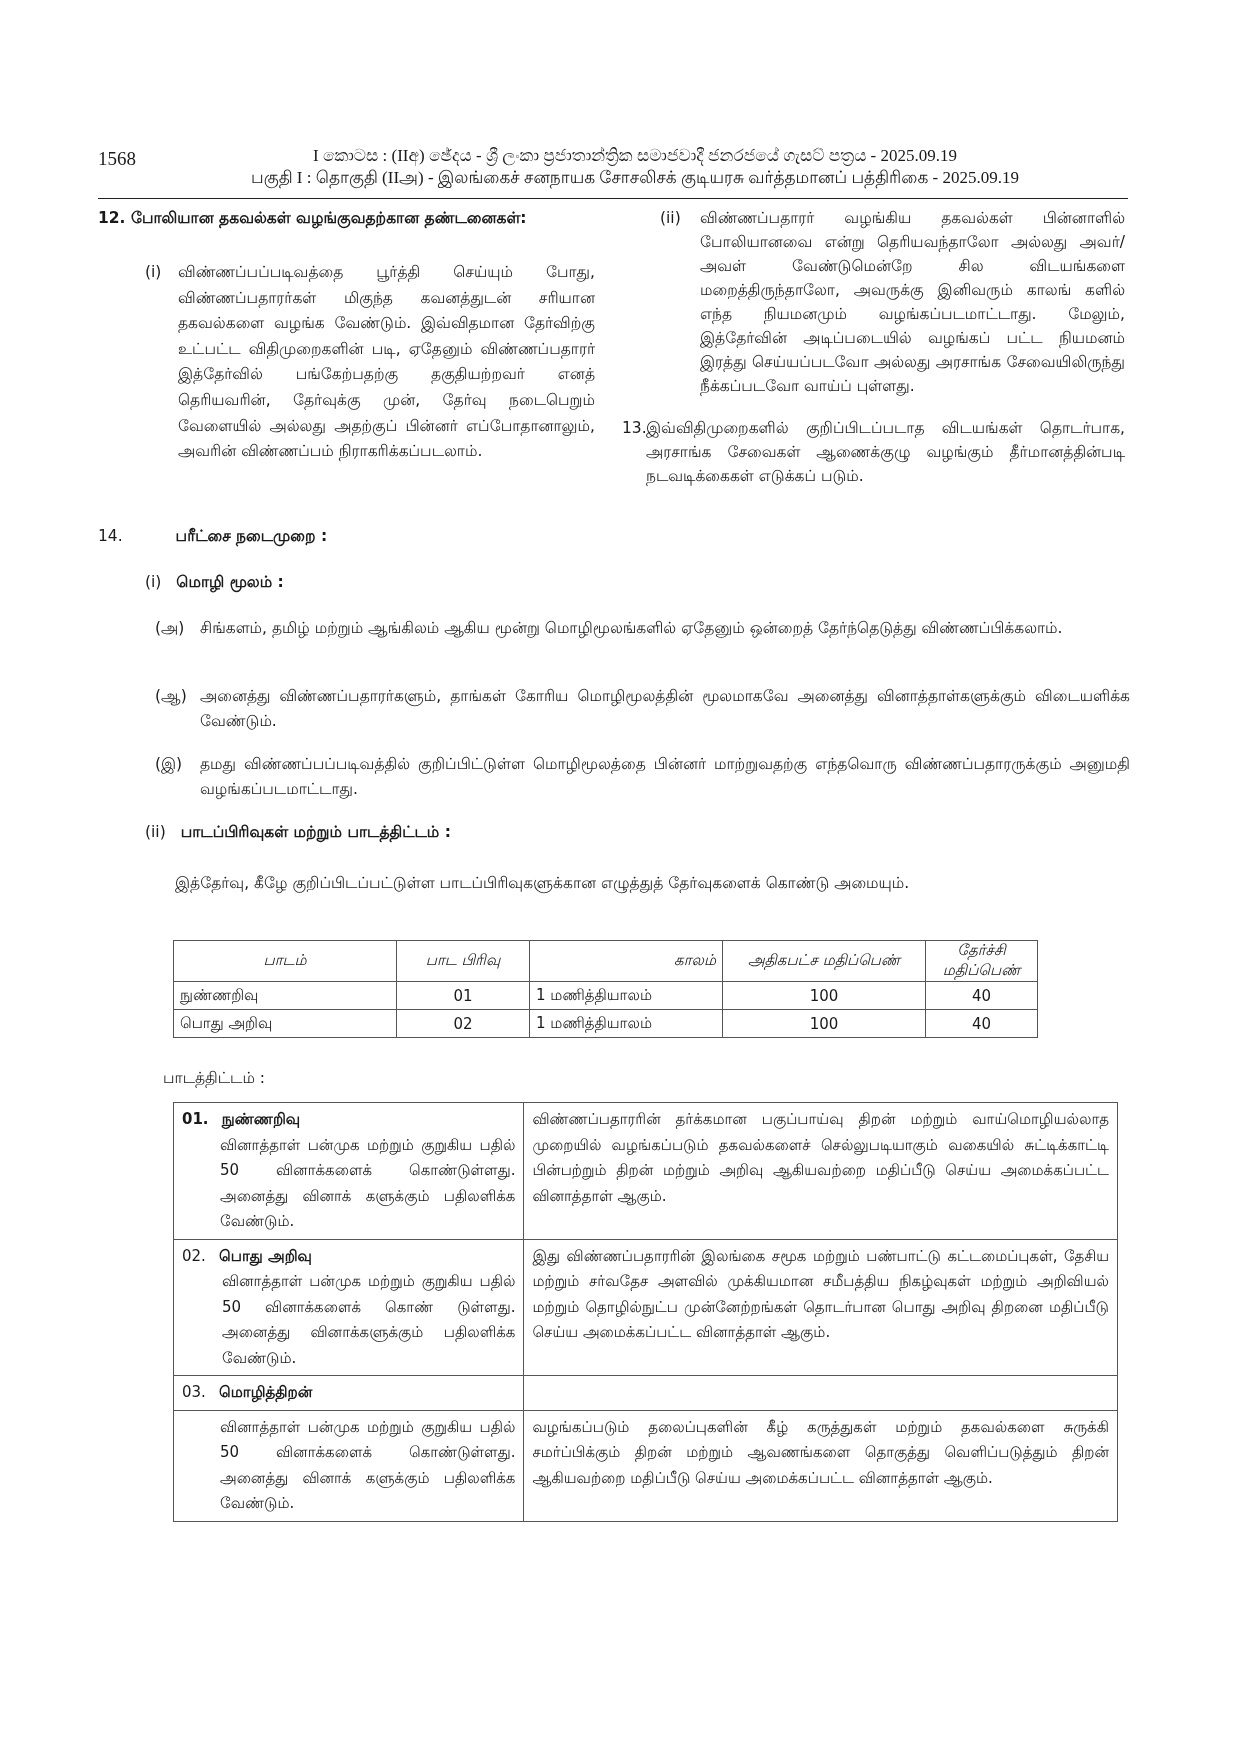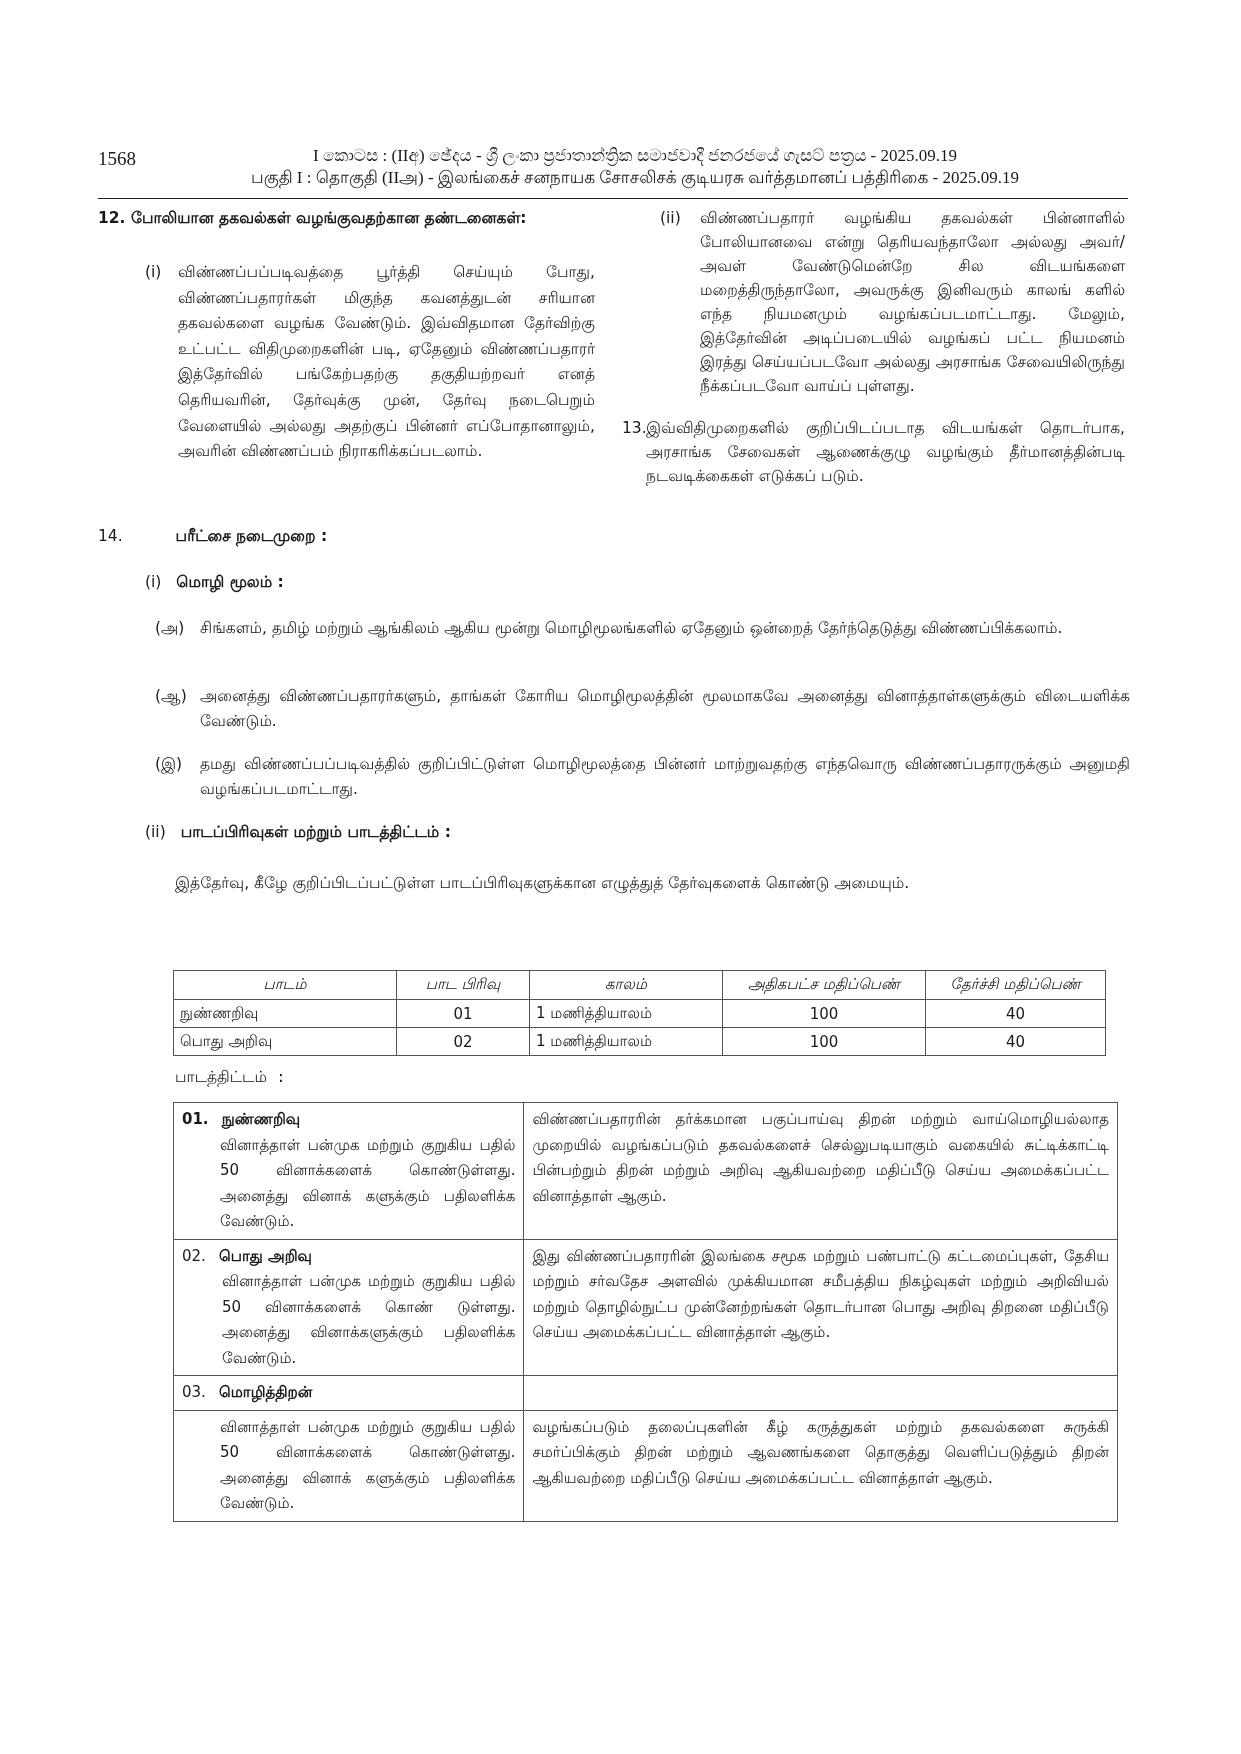--- a/index.html
+++ b/index.html
@@ -73,47 +73,47 @@
   <div class="just" style="margin-left:45px;">தமது விண்ணப்பப்படிவத்தில் குறிப்பிட்டுள்ள மொழிமூலத்தை பின்னர் மாற்றுவதற்கு எந்தவொரு விண்ணப்பதாரருக்கும் அனுமதி வழங்கப்படமாட்டாது.</div>
 </div>
 
 <div class="abs txt" style="left:145px; top:820px;">
   <span>(ii)</span>
   <span class="bold" style="margin-left:10px;">பாடப்பிரிவுகள் மற்றும் பாடத்திட்டம் :</span>
 </div>
 
 <div class="abs txt" style="left:175px; top:871px;">இத்தேர்வு, கீழே குறிப்பிடப்பட்டுள்ள பாடப்பிரிவுகளுக்கான எழுத்துத் தேர்வுகளைக் கொண்டு அமையும்.</div>
 
-<table class="abs t1" style="left:173px; top:970px; width:933px;">
+<table class="abs t1" style="left:173px; top:940px; width:865px;">
   <tbody>
       <tr>
     <th style="width:210px;">பாடம்</th>
     <th style="width:120px;">பாட பிரிவு</th>
-    <th style="width:180px;">காலம்</th>
+    <th style="width:180px;text-align:right;">காலம்</th>
     <th style="width:190px;">அதிகபட்ச மதிப்பெண்</th>
     <th>தேர்ச்சி மதிப்பெண்</th>
   </tr>
   <tr>
     <td>நுண்ணறிவு</td>
     <td class="c">01</td>
     <td>1 மணித்தியாலம்</td>
     <td class="c">100</td>
     <td class="c">40</td>
   </tr>
   <tr>
     <td>பொது அறிவு</td>
     <td class="c">02</td>
     <td>1 மணித்தியாலம்</td>
     <td class="c">100</td>
     <td class="c">40</td>
   </tr>
 </tbody>
   </table>
 
-<div class="abs txt" style="left:175px; top:1066px;font-family:Liberation Mono, monospace;">பாடத்திட்டம் :</div>
+<div class="abs txt" style="left:163px; top:1066px;">பாடத்திட்டம் :</div>
 
 <table class="abs t2" style="left:173px; top:1102px; width:945px;">
   <tbody>
   <tr>
     <td>
       <div class="bold">
         <span style="font-weight:bold;">01.</span>
         <span style="margin-left:8px;">நுண்ணறிவு</span>
       </div>
       <div class="j" style="margin-left:38px;">வினாத்தாள் பன்முக மற்றும் குறுகிய பதில் 50 வினாக்களைக் கொண்டுள்ளது. அனைத்து வினாக் களுக்கும் பதிலளிக்க வேண்டும்.</div>

